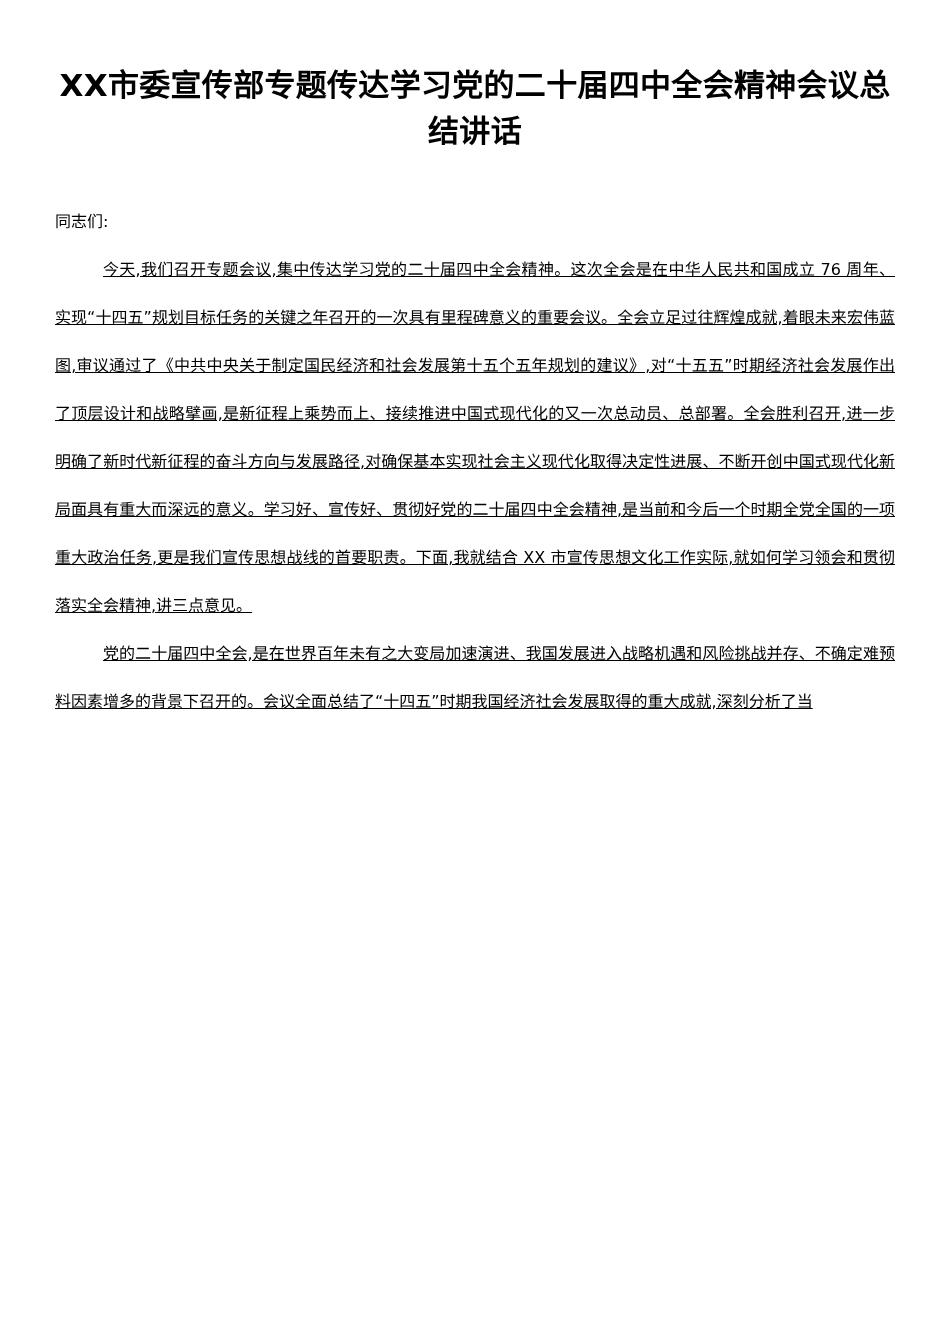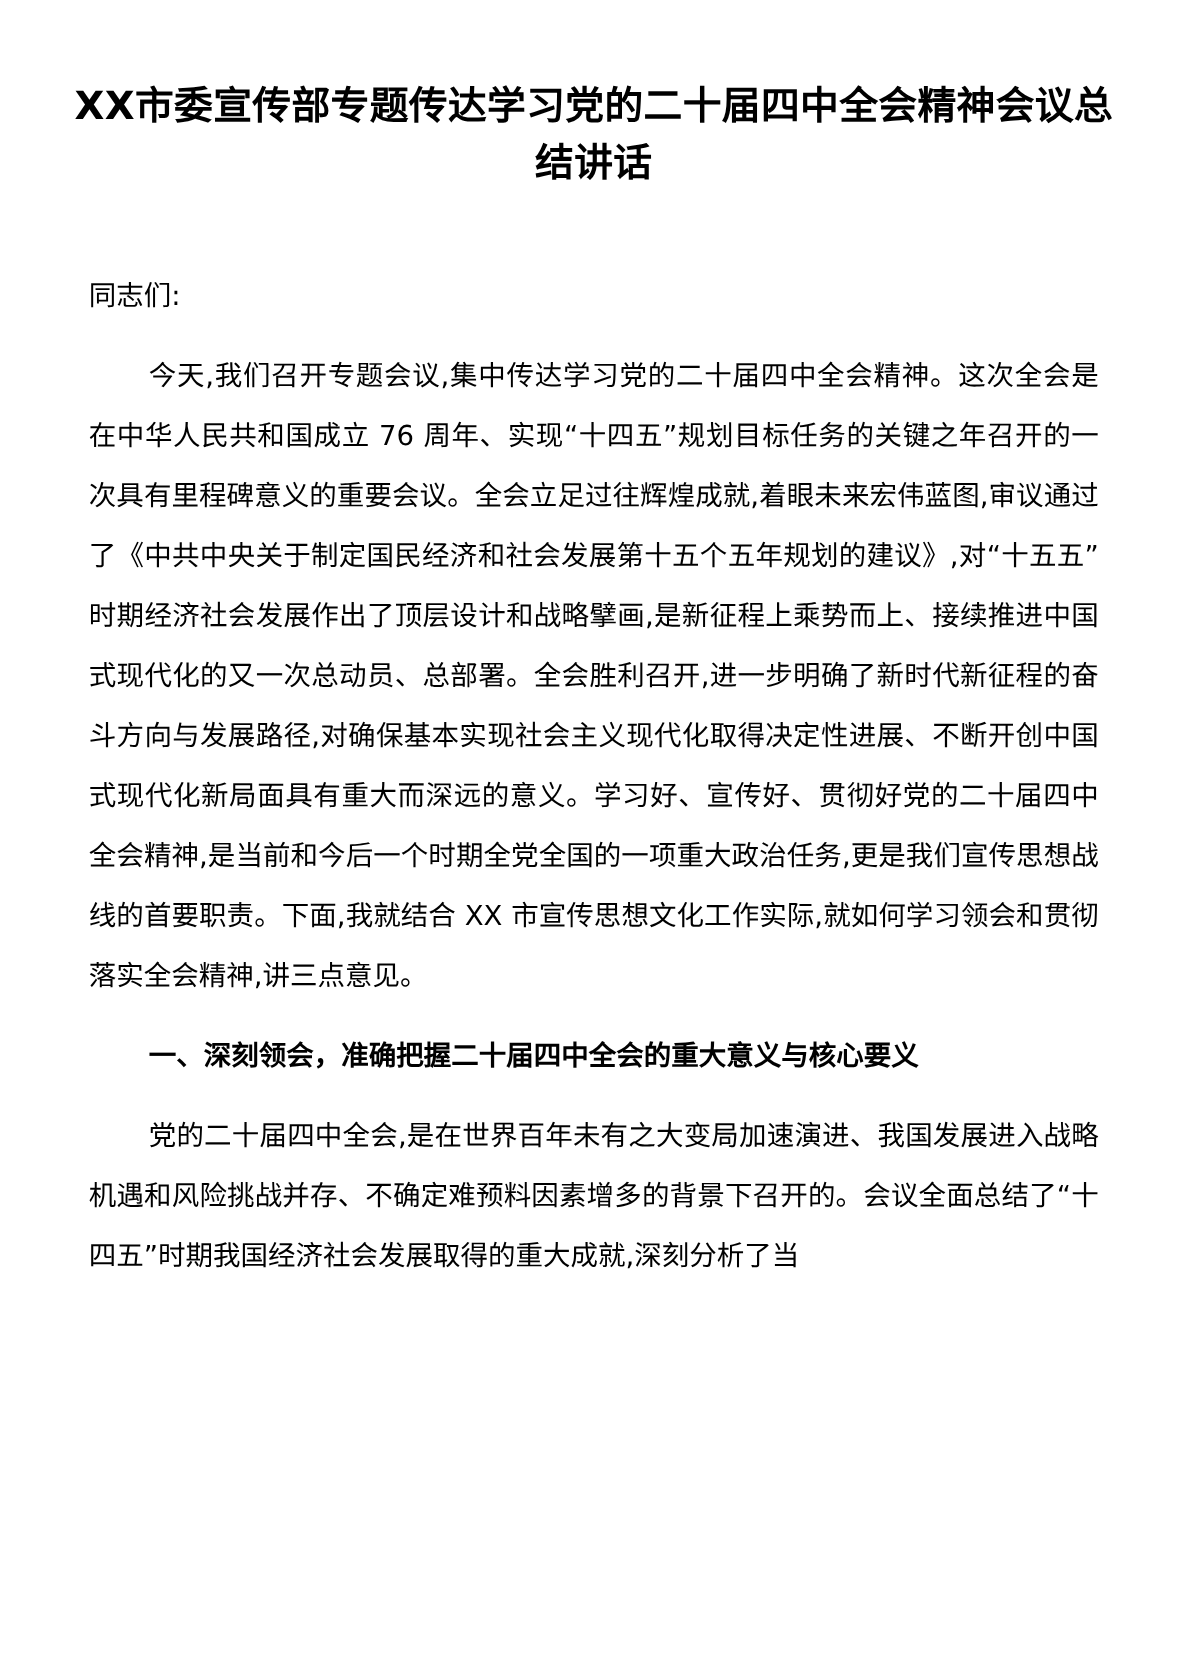--- a/index.html
+++ b/index.html
@@ -40,30 +40,31 @@
     text-align: center;
     letter-spacing: 0.3px;
     word-break: break-all;
   }
 
   
   .body-block {
     padding-top: 44px;
   }
   p.para {
-    margin: 16px;
-    font-size: 22px;
+    margin: 0;
+    font-size: 16px;
     line-height: 48px;
     text-align: justify;
     text-justify: inter-ideograph;
     word-break: break-all;
     letter-spacing: 0px;
   }
   p.indent {
     text-indent: 48px;
+    text-decoration: underline;
   }
   p.noindent {
     text-indent: 0;
   }
   p.heading1 {
     text-indent: 48px;
     font-weight: 700;
   }
   p.heading2 {
     text-indent: 48px;
@@ -81,21 +82,20 @@
   <div class="content">
 
     <h1 class="doc-title">XX市委宣传部专题传达学习党的二十届四中全会精神会议总结讲话</h1>
 
     <div class="body-block">
 
       <p class="para noindent">同志们:</p>
 
       <p class="para indent">今天,我们召开专题会议,集中传达学习党的二十届四中全会精神。这次全会是在中华人民共和国成立 76 周年、实现“十四五”规划目标任务的关键之年召开的一次具有里程碑意义的重要会议。全会立足过往辉煌成就,着眼未来宏伟蓝图,审议通过了《中共中央关于制定国民经济和社会发展第十五个五年规划的建议》,对“十五五”时期经济社会发展作出了顶层设计和战略擘画,是新征程上乘势而上、接续推进中国式现代化的又一次总动员、总部署。全会胜利召开,进一步明确了新时代新征程的奋斗方向与发展路径,对确保基本实现社会主义现代化取得决定性进展、不断开创中国式现代化新局面具有重大而深远的意义。学习好、宣传好、贯彻好党的二十届四中全会精神,是当前和今后一个时期全党全国的一项重大政治任务,更是我们宣传思想战线的首要职责。下面,我就结合 XX 市宣传思想文化工作实际,就如何学习领会和贯彻落实全会精神,讲三点意见。</p>
 
-      <p class="para heading1">一、深刻领会，准确把握二十届四中全会的重大意义与核心要义</p>
 
 
 
       <p class="para indent tail">党的二十届四中全会,是在世界百年未有之大变局加速演进、我国发展进入战略机遇和风险挑战并存、不确定难预料因素增多的背景下召开的。会议全面总结了“十四五”时期我国经济社会发展取得的重大成就,深刻分析了当</p>
 
     </div>
   </div>
 </div>
 
 </body></html>

